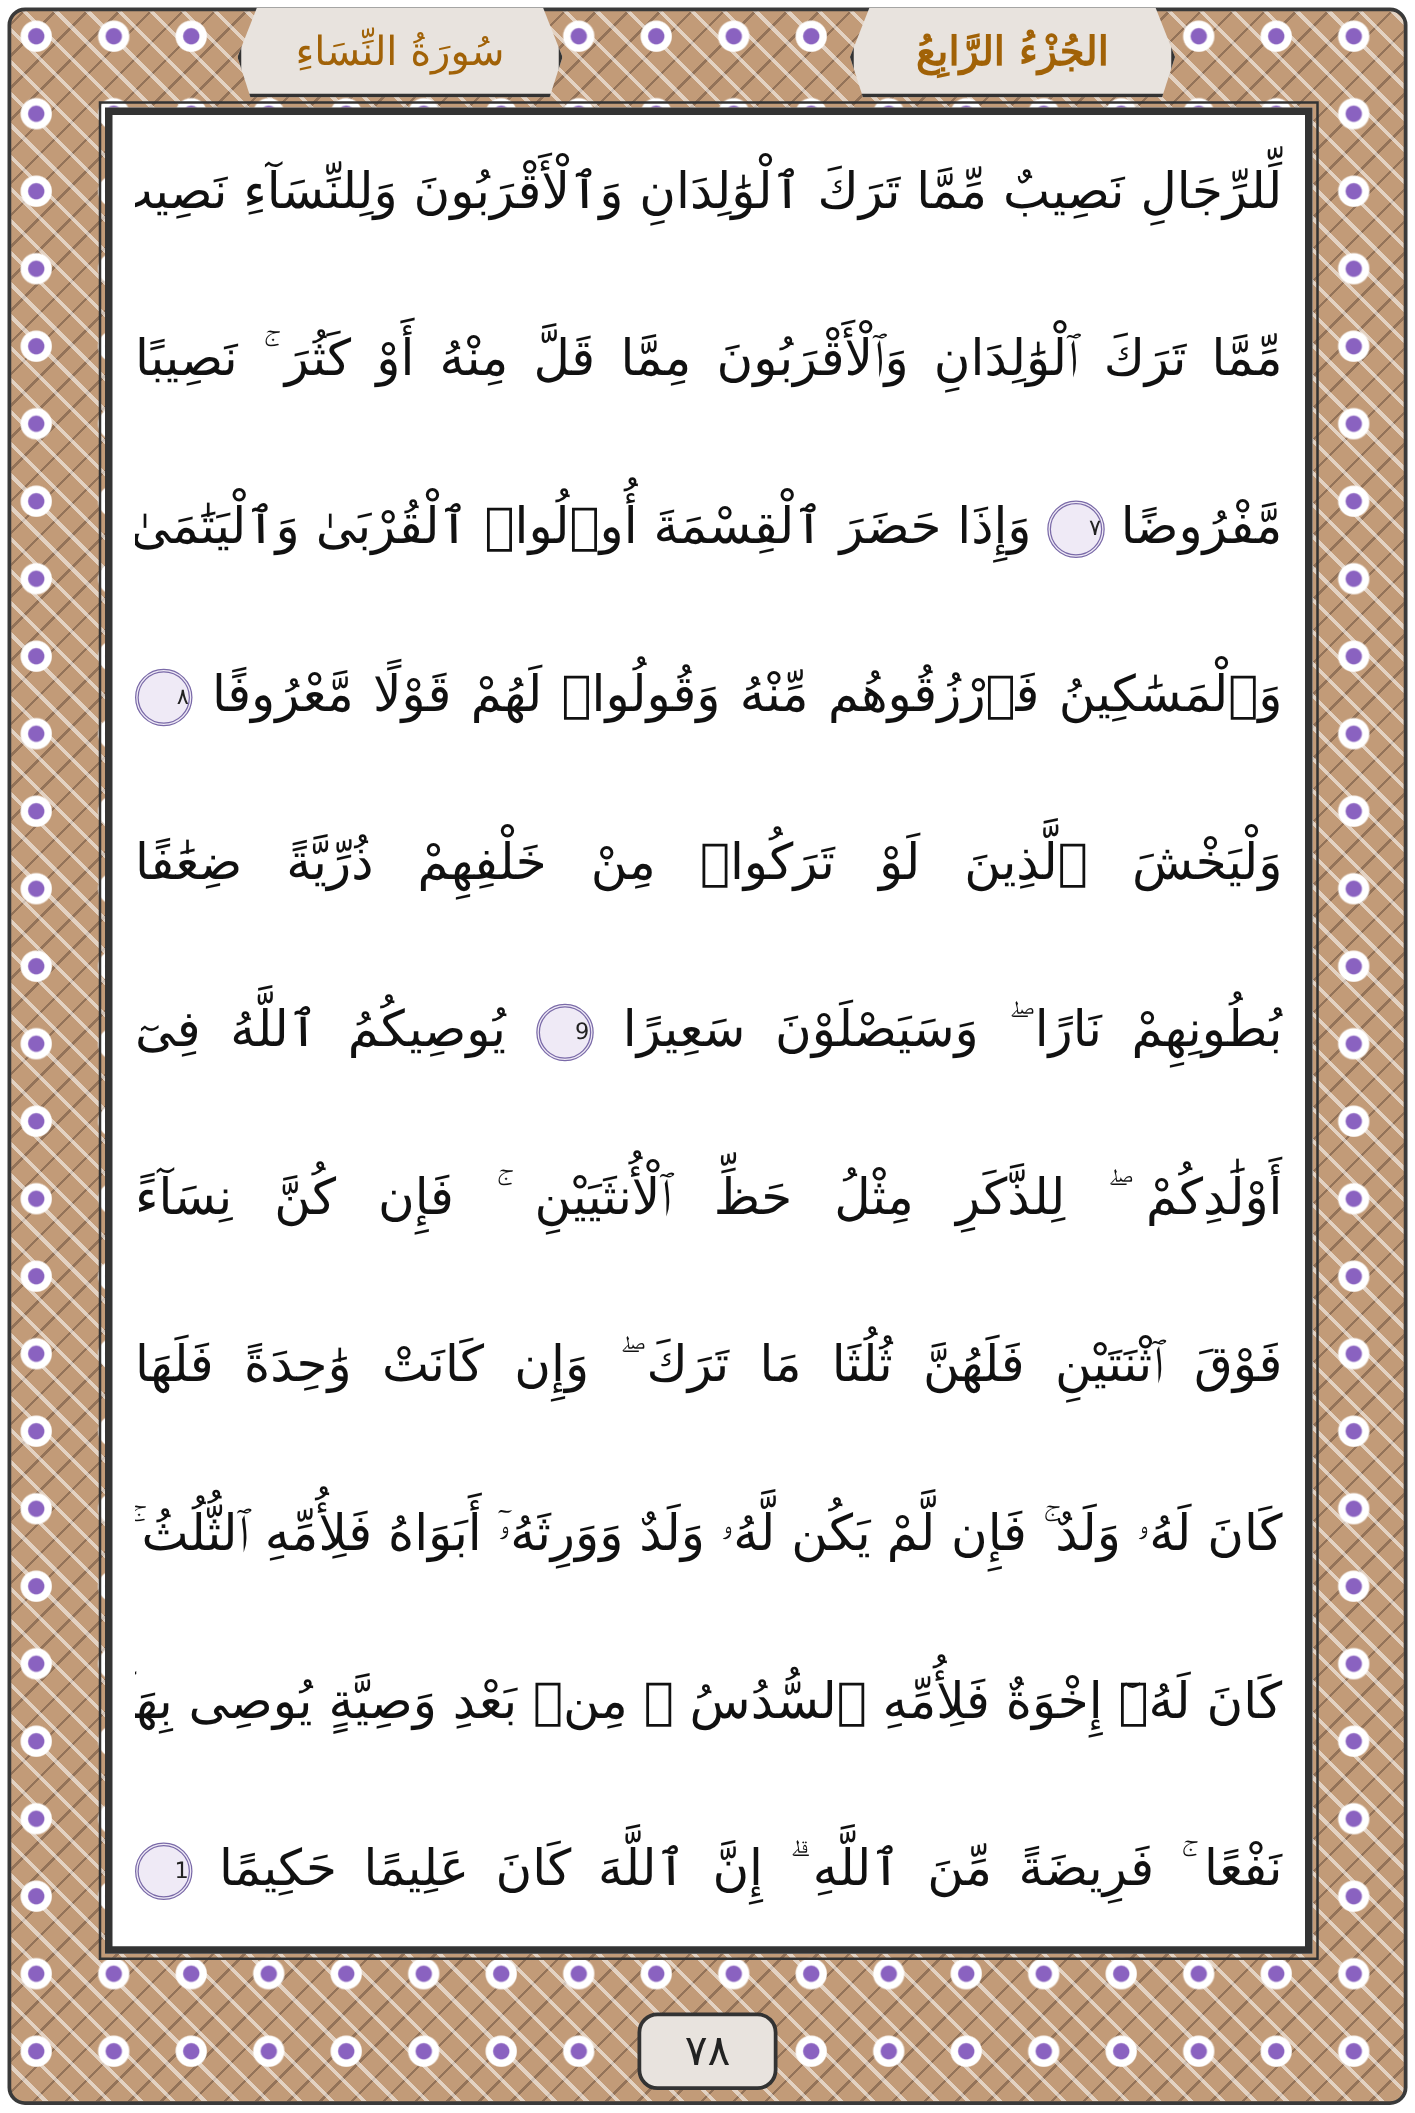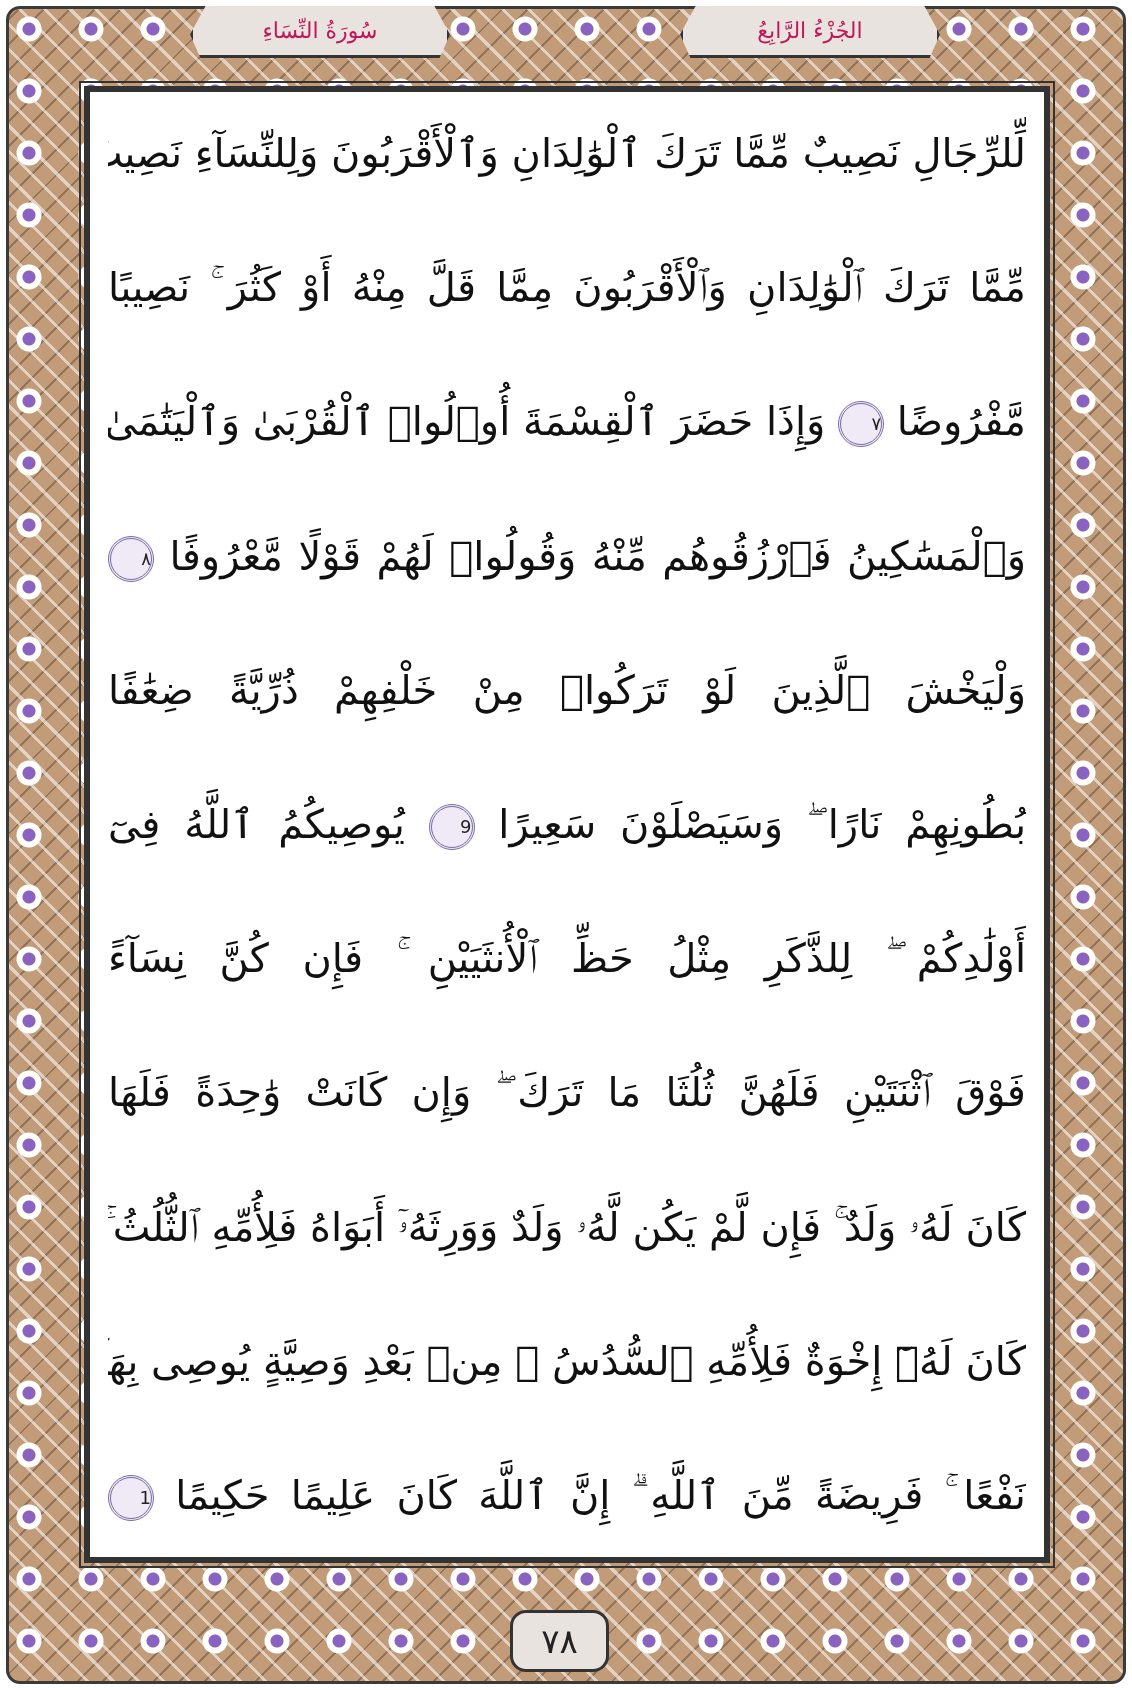--- a/index.html
+++ b/index.html
@@ -5,30 +5,30 @@
   html, body { margin:0; padding:0; }
   body { width:1132px; height:1690px; background:#ffffff; position:relative; overflow:hidden; font-family:"DejaVu Sans", sans-serif; }
   .frame { position:absolute; left:6px; top:6px; width:1120px; height:1678px; background:#c29b78; border-radius:14px;
     background-image:
       radial-gradient(circle at 20px 20px, #8a62c0 0 6px, transparent 7px),
       radial-gradient(circle at 20px 20px, #ffffff 0 12px, transparent 13px),
       repeating-linear-gradient(45deg, rgba(255,255,255,0.55) 0 3px, transparent 3px 18px),
       repeating-linear-gradient(-45deg, rgba(60,40,30,0.35) 0 2px, transparent 2px 18px);
     background-size: 62px 62px, 62px 62px, auto, auto;
     border:3px solid #3a3a3a; box-sizing:border-box; }
-  .header-cartouche { position:absolute; top:6px; height:52px; background:#e8e3de; border:3px solid #333; border-top:none;
+  .header-cartouche { position:absolute; top:6px; height:72px; background:#e8e3de; border:3px solid #333; border-top:none;
     box-sizing:border-box; display:flex; align-items:center; justify-content:center; font-family:"DejaVu Serif", serif;
-    font-size:22px; color:#be185d; clip-path:polygon(6% 0,94% 0,100% 55%,96% 100%,4% 100%,0 55%); }
+    font-size:32px; color:#a16207; clip-path:polygon(6% 0,94% 0,100% 55%,96% 100%,4% 100%,0 55%); }
   .hdr-left { left:190px; width:260px; }
-  .hdr-right { left:680px; width:260px; }
+  .hdr-right { left:680px; width:260px;font-weight:bold; }
   .inner { position:absolute; left:84px; top:86px; width:966px; height:1477px; background:#fff; border:6px solid #333; box-sizing:border-box; outline:2px solid #333; outline-offset:3px; }
   .lines { position:absolute; left:0; right:0; top:14px; bottom:14px; display:flex; flex-direction:column; justify-content:space-between; padding:0 18px; }
   .line { direction:rtl; text-align:justify; text-align-last:justify; font-family:"DejaVu Sans", sans-serif; font-size:40px; line-height:95px; height:95px; color:#111; white-space:nowrap; overflow:hidden; }
   .ayah { display:inline-block; width:40px; height:40px; border-radius:50%; border:3px double #7a6aa8; background:#efeaf6; font-size:18px; line-height:40px; text-align:center; vertical-align:middle; color:#222; }
-  .footer-cartouche { position:absolute; left:510px; top:1610px; width:99px; height:62px; background:#e8e3de; border:3px solid #333; box-sizing:border-box;
+  .footer-cartouche { position:absolute; left:510px; top:1610px; width:112px; height:62px; background:#e8e3de; border:3px solid #333; box-sizing:border-box;
     display:flex; align-items:center; justify-content:center; font-size:34px; color:#222; border-radius:16px; }
 </style>
 </head>
 <body>
 
 <div class="frame"></div>
 <div class="header-cartouche hdr-left">سُورَةُ النِّسَاءِ</div>
 <div class="header-cartouche hdr-right">الجُزْءُ الرَّابِعُ</div>
 
 <div class="inner">

